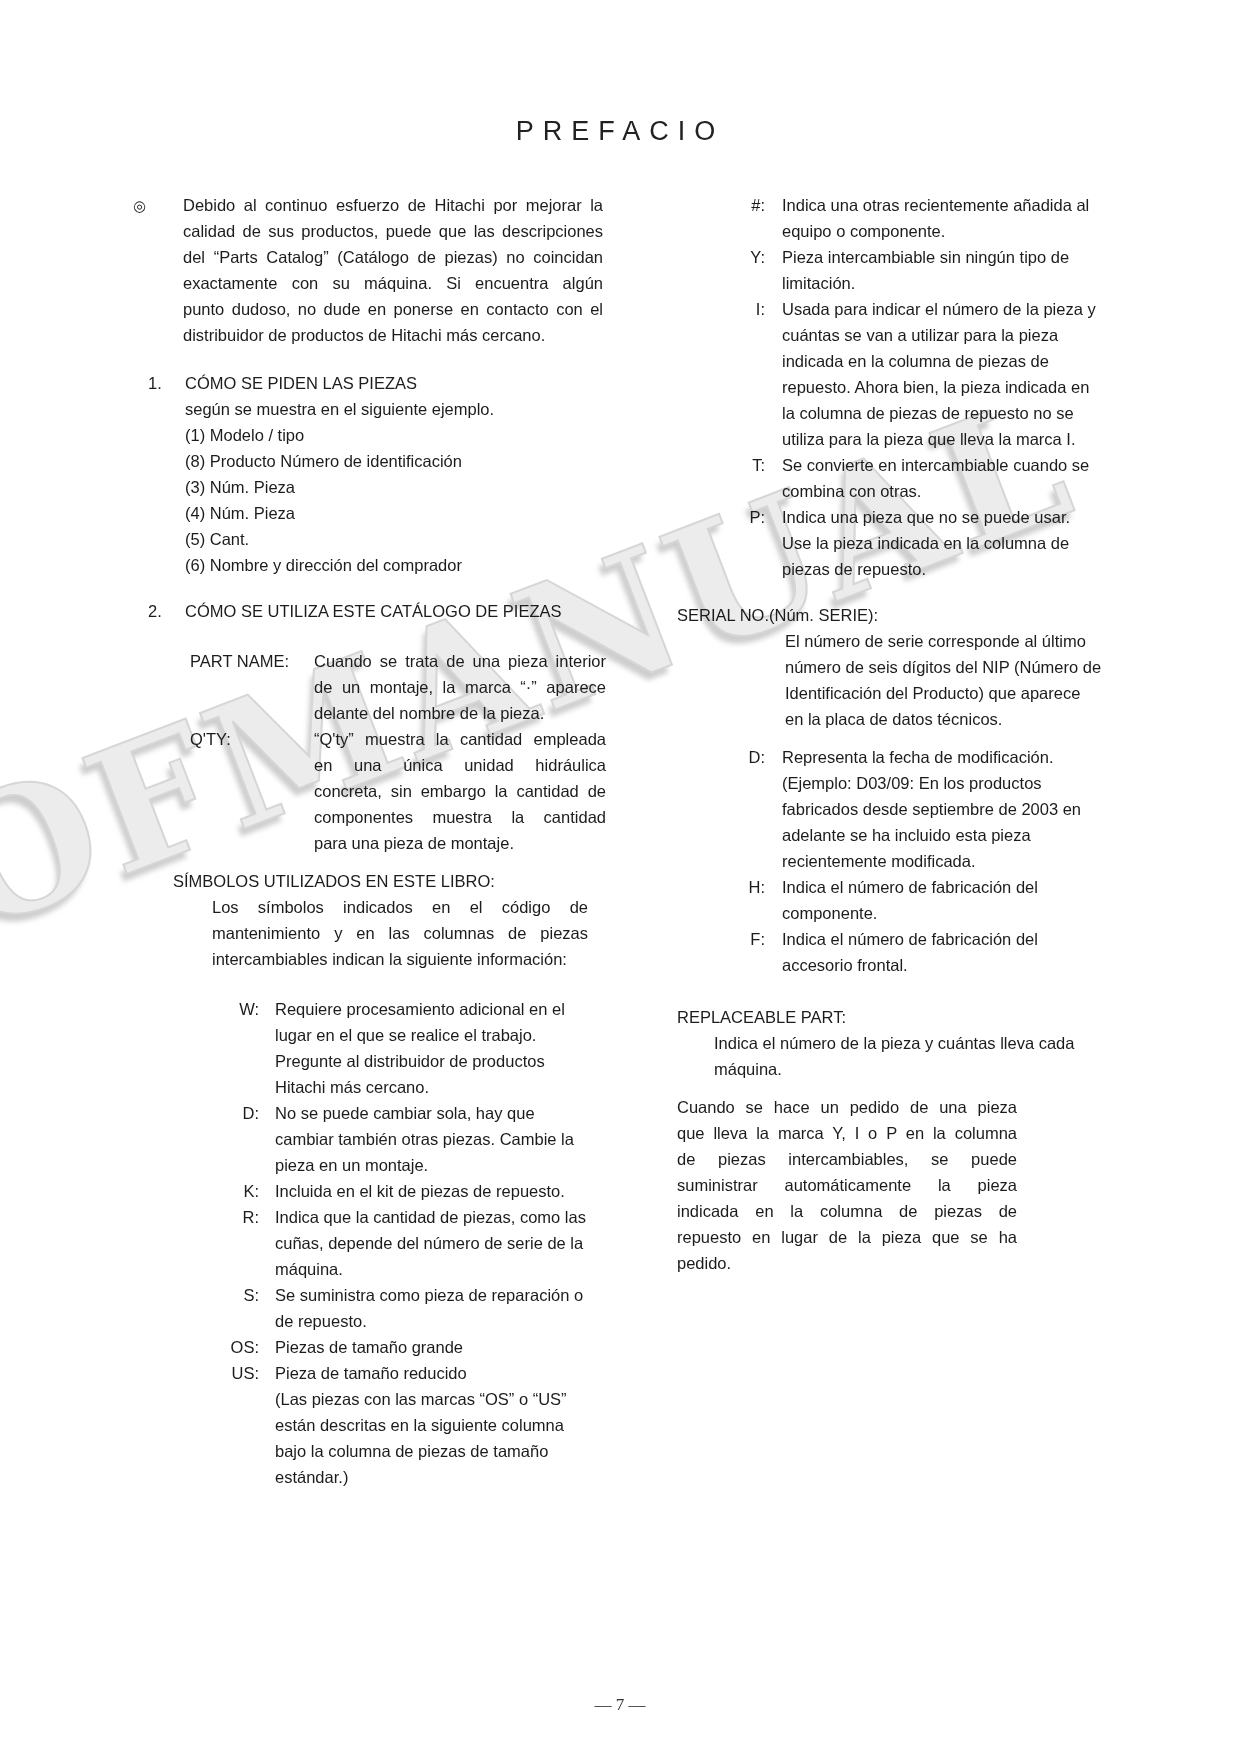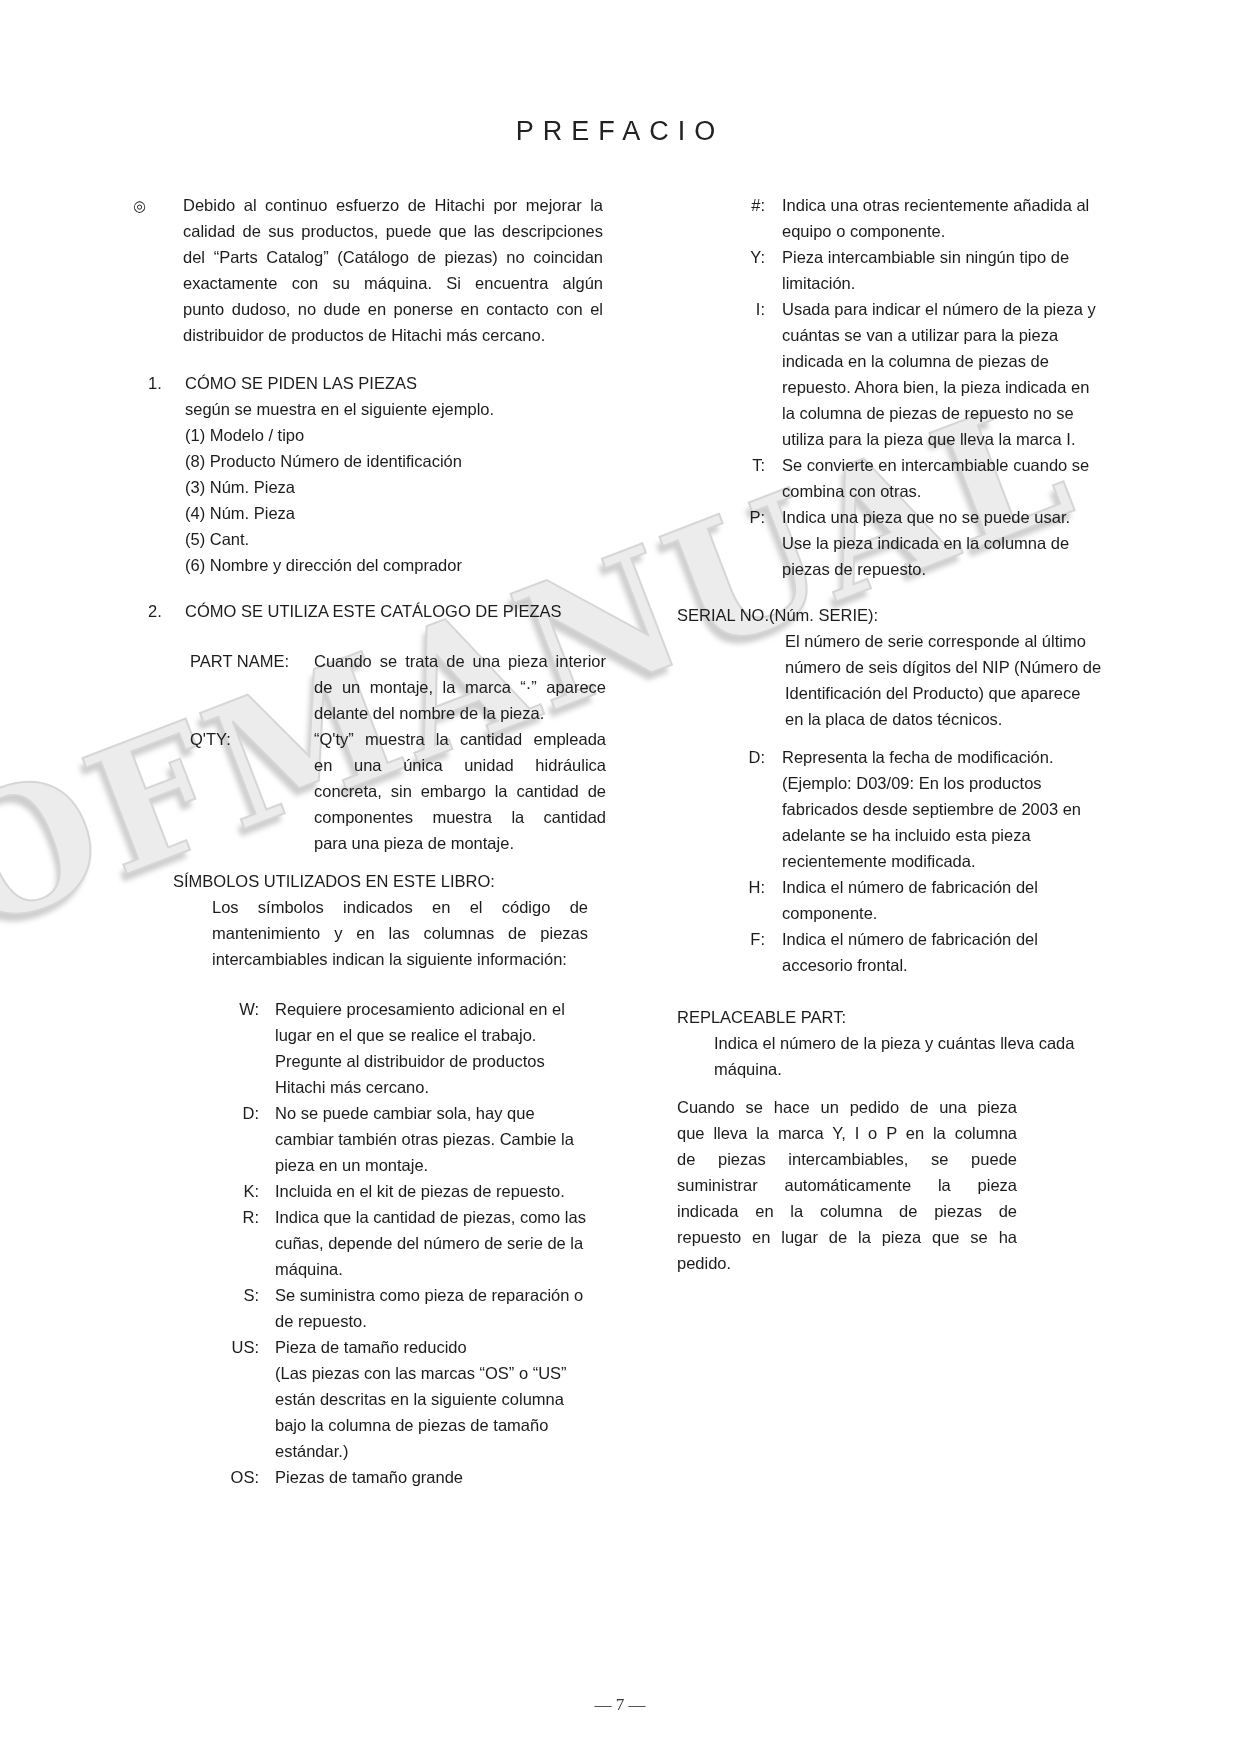--- a/index.html
+++ b/index.html
@@ -169,30 +169,30 @@
       <div class="sym-text">Indica que la cantidad de piezas, como las
 cuñas, depende del número de serie de la
 máquina.</div>
     </div>
     <div class="sym-row">
       <div class="sym-label">S:</div>
       <div class="sym-text">Se suministra como pieza de reparación o
 de repuesto.</div>
     </div>
     <div class="sym-row">
+      <div class="sym-label">OS:</div>
+      <div class="sym-text">Piezas de tamaño grande</div>
+    </div>
+    <div class="sym-row">
       <div class="sym-label">US:</div>
       <div class="sym-text">Pieza de tamaño reducido
 (Las piezas con las marcas “OS” o “US”
 están descritas en la siguiente columna
 bajo la columna de piezas de tamaño
 estándar.)</div>
-    </div>
-    <div class="sym-row">
-      <div class="sym-label">OS:</div>
-      <div class="sym-text">Piezas de tamaño grande</div>
     </div>
   </div>
 </div>
 
 <div class="col-right">
 
   <div class="top-syms">
     <div class="sym-row-r">
       <div class="sym-label-r">#:</div>
       <div class="sym-text-r">Indica una otras recientemente añadida al

